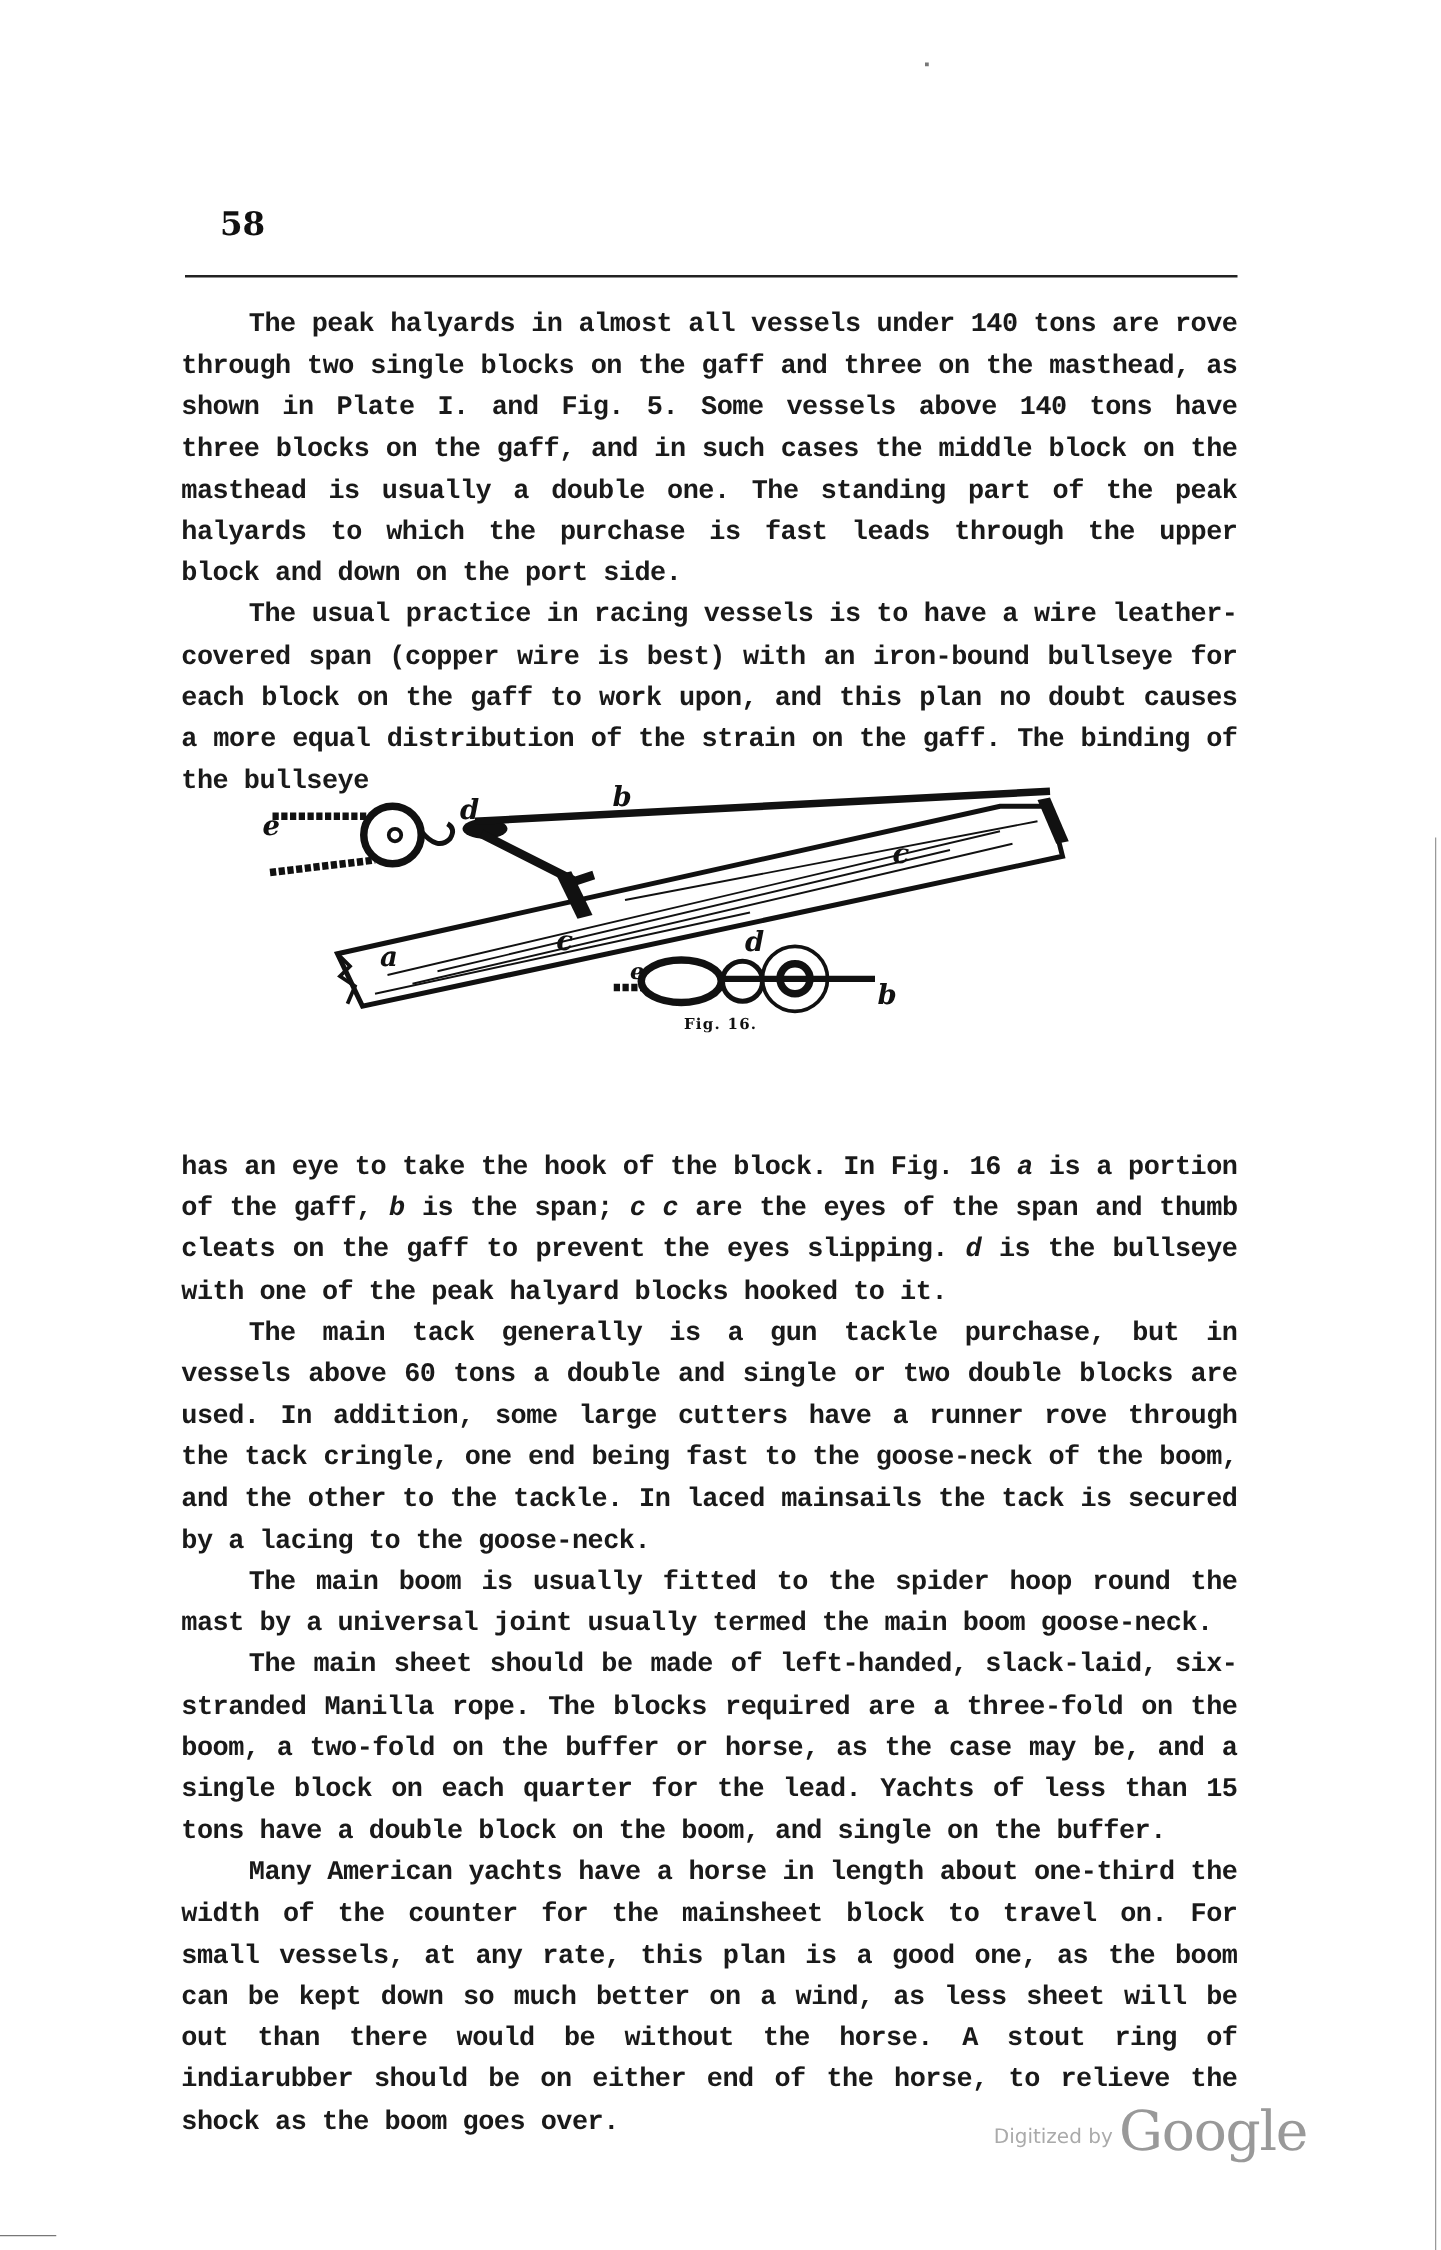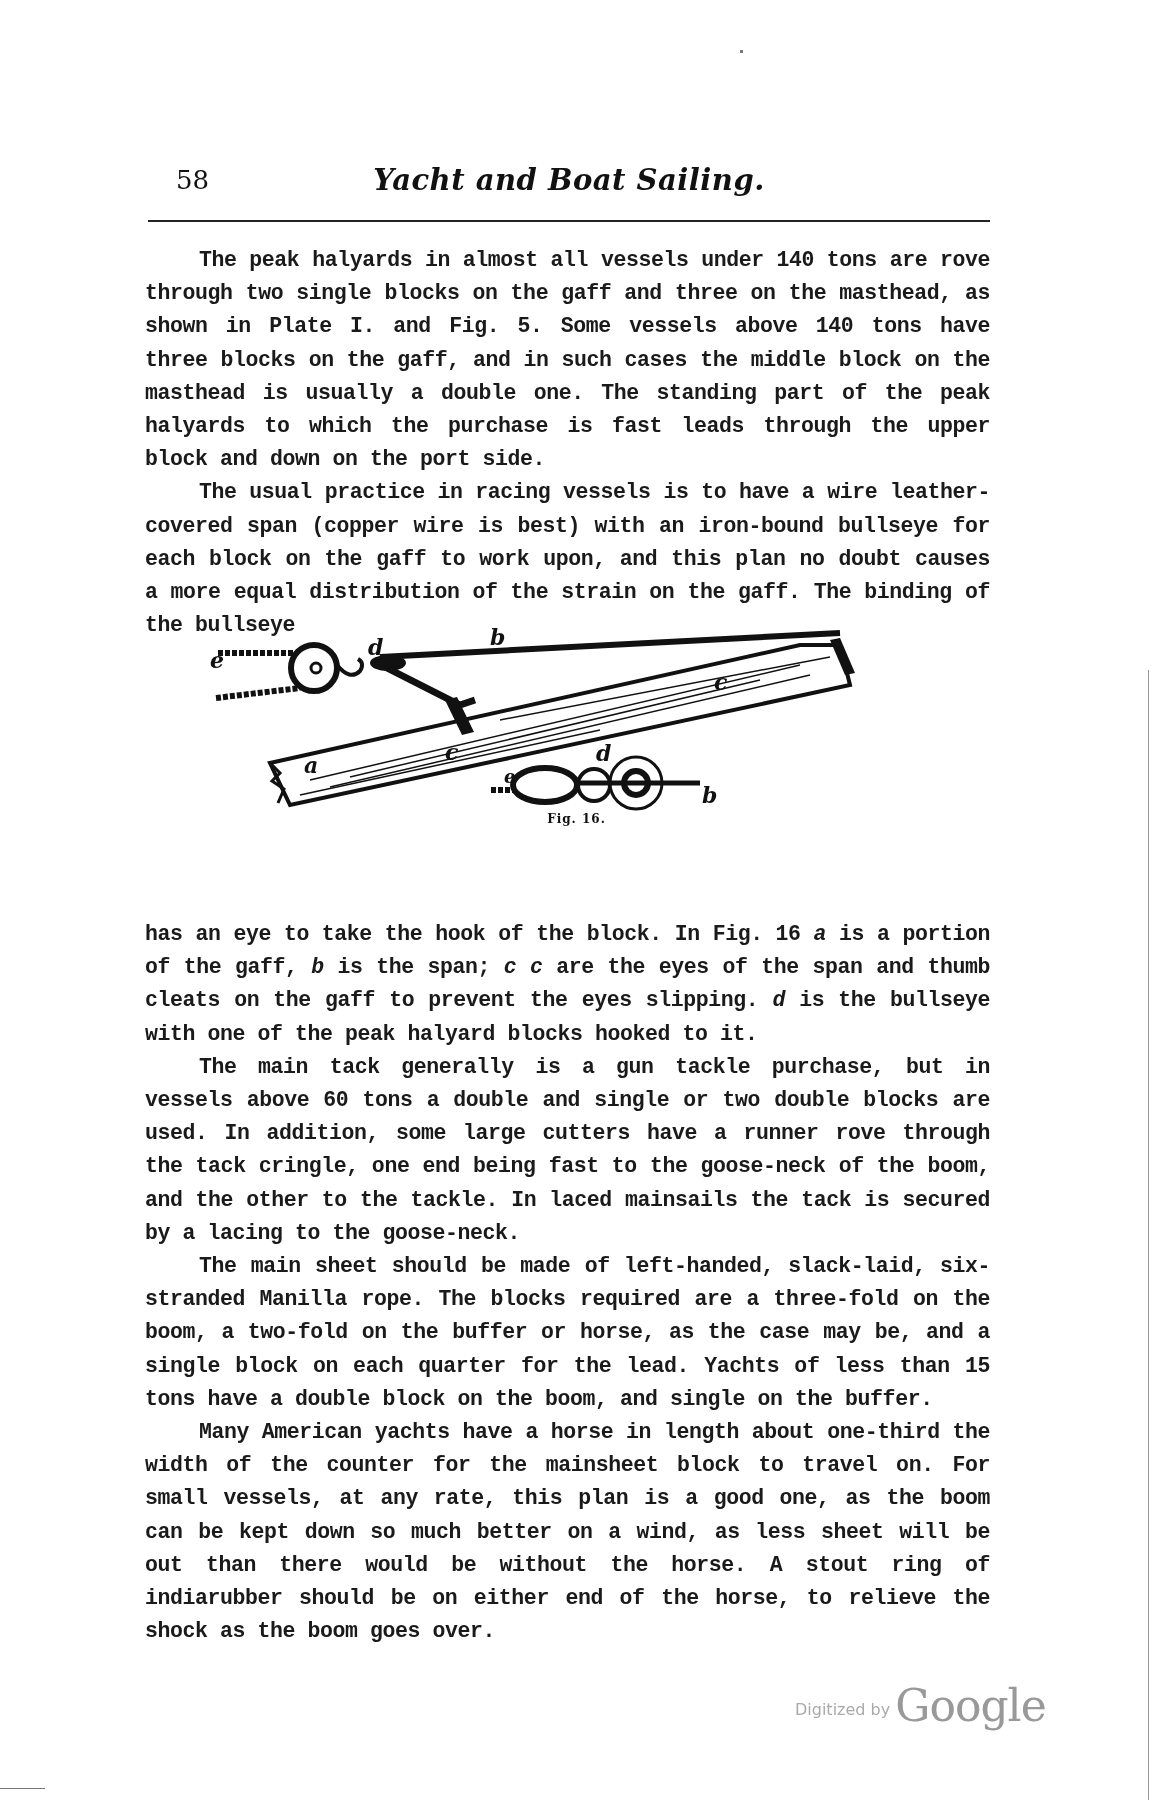--- a/index.html
+++ b/index.html
@@ -3,21 +3,21 @@
 <meta charset="utf-8">
 <style>
   html, body { margin: 0; padding: 0; }
   body {
     width: 1153px; height: 1800px; background: #ffffff; position: relative; overflow: hidden;
     font-family: "DejaVu Serif", "Liberation Serif", serif; color: #111;
   }
   .running-head {
     position: absolute; left: 148px; top: 165px; width: 842px; height: 40px;
   }
-  .page-num { position: absolute; left: 28px; top: 0; font-size: 26px; font-weight: normal; font-family: "DejaVu Serif", serif; }
+  .page-num { position: absolute; left: 28px; top: 0; font-size: 26px; font-weight: bold; font-family: "DejaVu Serif", serif; }
   .page-title {
     position: absolute; left: 0; right: 0; top: -2px; text-align: center;
     font-size: 29px; font-style: italic; font-weight: bold; font-family: "DejaVu Serif", serif; letter-spacing: 0.5px;
   }
   .rule { position: absolute; left: 148px; top: 220px; width: 842px; height: 2px; background: #222; }
   .text-block {
     position: absolute; left: 145px; width: 845px;
     font-family: Liberation Mono, monospace; font-size: 21.5px; line-height: 33.2px;
     text-align: justify; font-weight: bold; color: #1a1a1a;
     letter-spacing: -0.4px; font-stretch: condensed;
@@ -38,21 +38,20 @@
   .watermark .small { font-size: 16px; vertical-align: 6px; }
   .watermark .big { font-size: 44px; font-family: "DejaVu Serif", serif; color: #999; letter-spacing: -1px; }
   .edge-line { position: absolute; left: 1148px; top: 670px; width: 1px; height: 1130px; background: #999; }
   .scan-mark { position: absolute; background: #777; }
 </style>
 </head>
 <body>
 
 <div class="running-head">
   <span class="page-num">58</span>
-  <div class="page-title">Yacht and Boat Sailing.</div>
 </div>
 <div class="rule"></div>
 
 <div class="text-block" id="block1">
   <p>The peak halyards in almost all vessels under 140 tons are rove through two single blocks on the gaff and three on the masthead, as shown in Plate I. and Fig. 5. Some vessels above 140 tons have three blocks on the gaff, and in such cases the middle block on the masthead is usually a double one. The standing part of the peak halyards to which the purchase is fast leads through the upper block and down on the port side.</p>
   <p>The usual practice in racing vessels is to have a wire leather-covered span (copper wire is best) with an iron-bound bullseye for each block on the gaff to work upon, and this plan no doubt causes a more equal distribution of the strain on the gaff. The binding of the bullseye</p>
 </div>
 
 <div class="figure">
   <svg width="720" height="240" viewBox="0 0 720 240" xmlns="http://www.w3.org/2000/svg">
@@ -105,20 +104,21 @@
       <text x="396" y="156">d</text>
       <text x="502" y="198">b</text>
     </g>
   </svg>
 </div>
 <div class="fig-caption">Fig. 16.</div>
 
 <div class="text-block" id="block2">
   <p class="cont"><span>has an eye to take the hook of the block. In Fig. 16 </span><span class="it">a</span><span> is a portion of the gaff, </span><span class="it">b</span><span> is the span; </span><span class="it">c c</span><span> are the eyes of the span and thumb cleats on the gaff to prevent the eyes slipping. </span><span class="it">d</span><span> is the bullseye with one of the peak halyard blocks hooked to it.</span></p>
   <p>The main tack generally is a gun tackle purchase, but in vessels above 60 tons a double and single or two double blocks are used. In addition, some large cutters have a runner rove through the tack cringle, one end being fast to the goose-neck of the boom, and the other to the tackle. In laced mainsails the tack is secured by a lacing to the goose-neck.</p>
+  <p>The main boom is usually fitted to the spider hoop round the mast by a universal joint usually termed the main boom goose-neck.</p>
   <p>The main sheet should be made of left-handed, slack-laid, six-stranded Manilla rope. The blocks required are a three-fold on the boom, a two-fold on the buffer or horse, as the case may be, and a single block on each quarter for the lead. Yachts of less than 15 tons have a double block on the boom, and single on the buffer.</p>
   <p>Many American yachts have a horse in length about one-third the width of the counter for the mainsheet block to travel on. For small vessels, at any rate, this plan is a good one, as the boom can be kept down so much better on a wind, as less sheet will be out than there would be without the horse. A stout ring of indiarubber should be on either end of the horse, to relieve the shock as the boom goes over.</p>
 </div>
 
 <div class="watermark">
   <span class="small">Digitized by</span>
   <span class="big">Google</span>
 </div>
 
 <div class="edge-line"></div>

